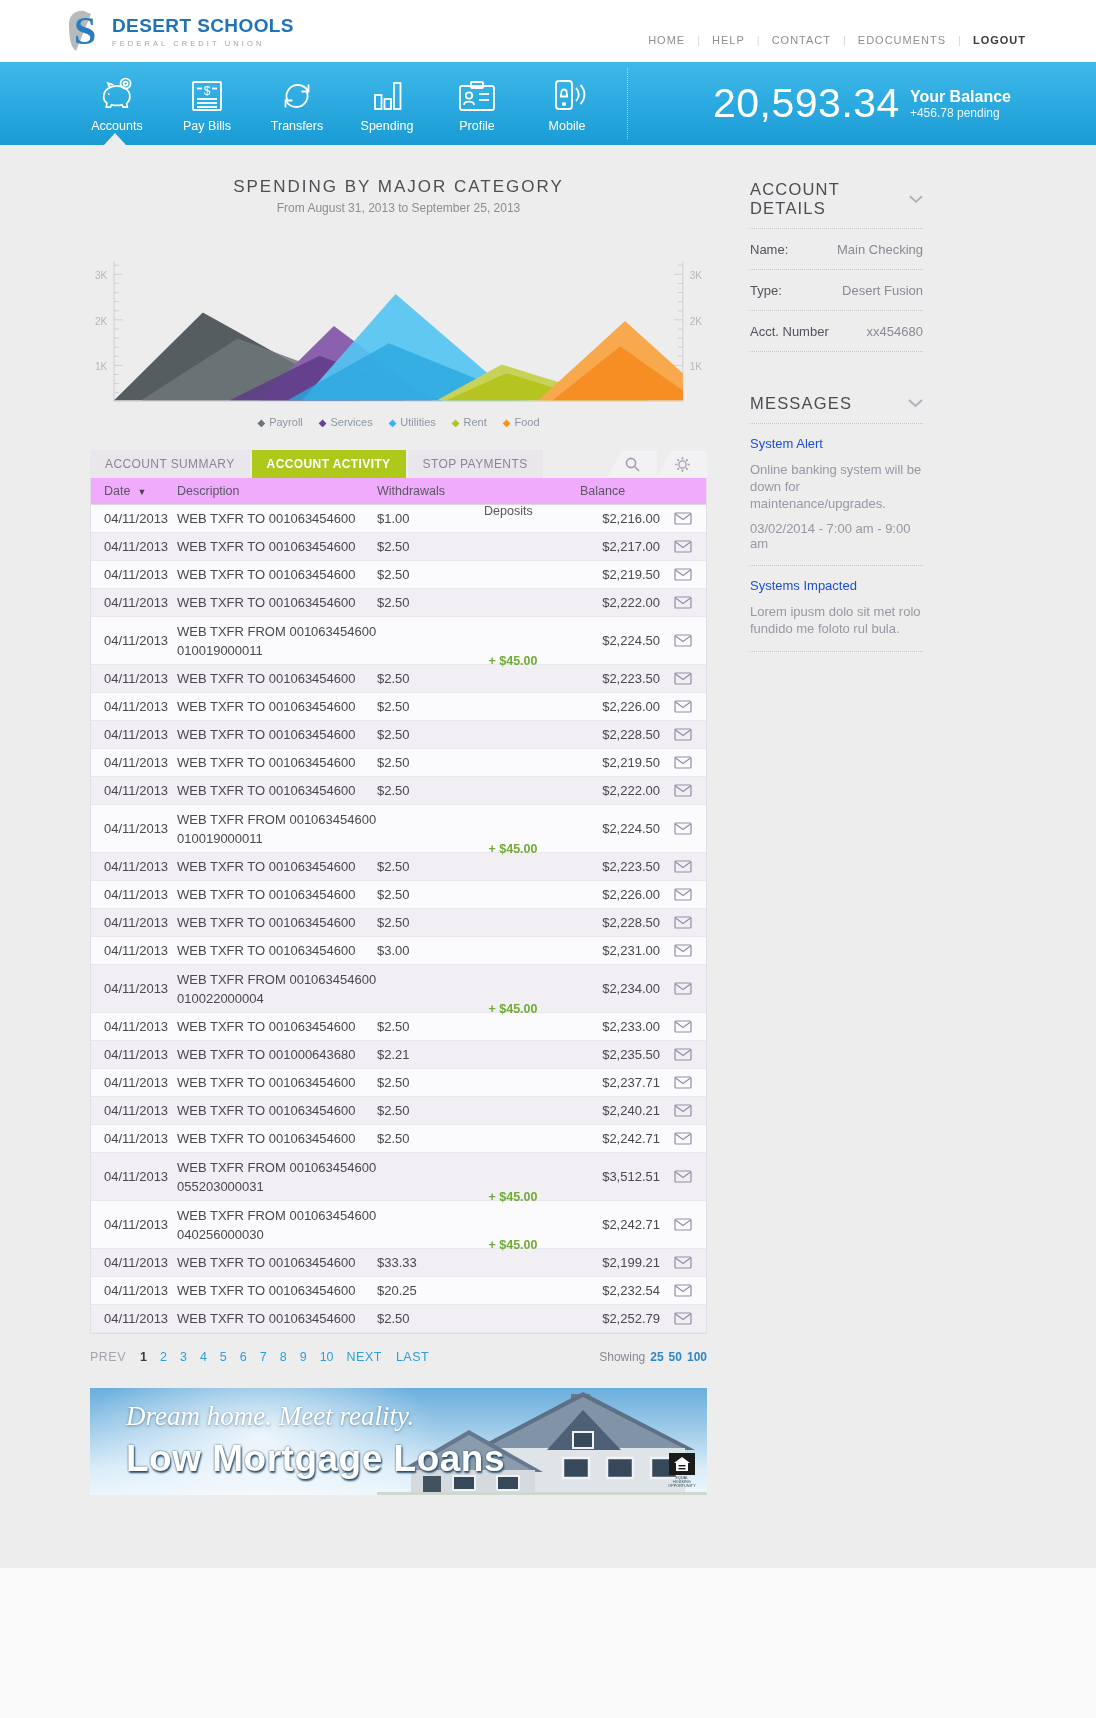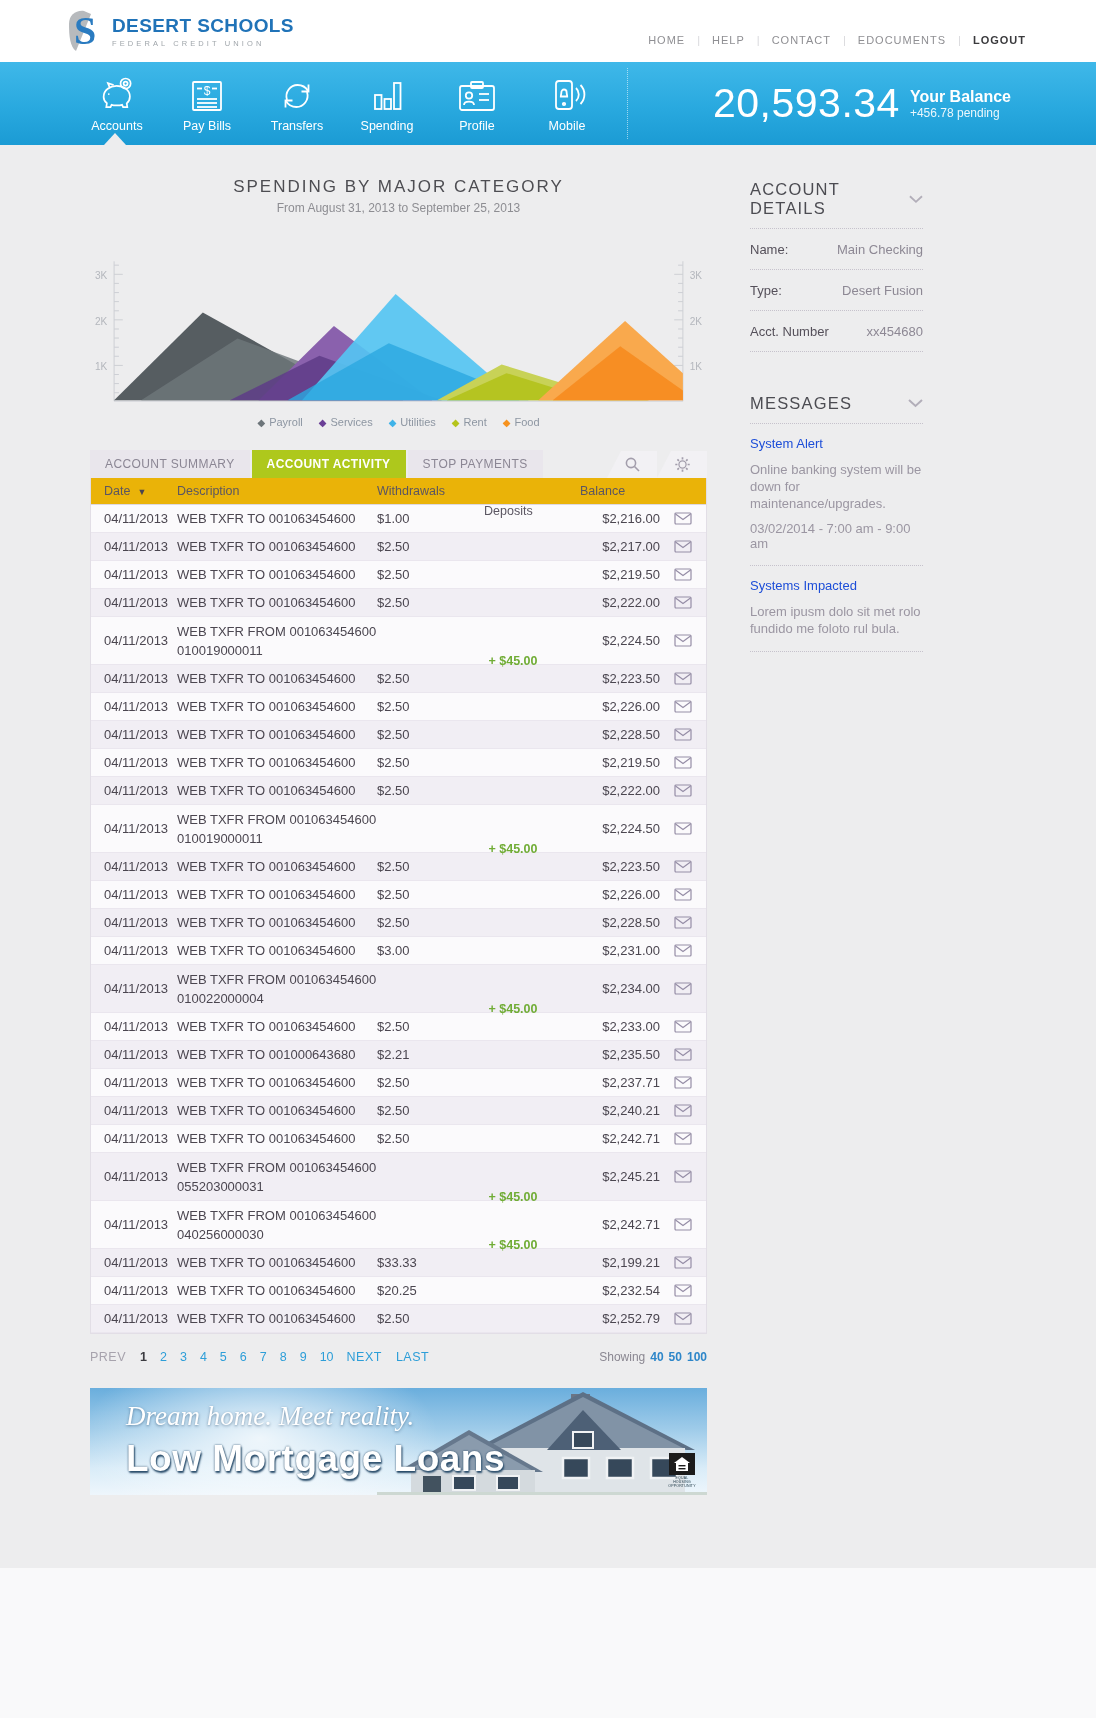--- a/index.html
+++ b/index.html
@@ -63,21 +63,21 @@
   
   .tab-row{ display:flex; align-items:flex-end; margin-top:22px; }
   .tab{ padding:7px 15px 7px; font-size:12px; letter-spacing:.4px; color:#8b8694;
         background:#e9e6ec; margin-right:2px; cursor:pointer; }
   .tab.active{ background:#aec81c; color:#fff; font-weight:bold; }
   .tool-tabs{ margin-left:auto; display:flex; }
   .tool-tab{ width:50px; height:27px; background:#f2f1f4; display:flex; align-items:center;
              justify-content:center; clip-path:polygon(14px 0, 100% 0, 100% 100%, 0 100%); cursor:pointer; }
 
   .table{ background:#fbfafc; border:1px solid #e2dee6; border-top:none; }
-  .thead{ display:flex; align-items:center; height:27px; background:#eab308;
+  .thead{ display:flex; align-items:center; height:27px; background:#f0abfc;
           font-size:12.5px; color:#5b5662; border-bottom:1px solid #ddd8e0;}
   .row{ display:flex; align-items:center; height:28px; font-size:13px; color:#4b4650;
         border-bottom:1px solid #eae6ee; background:#fbfafc; }
   .row.shaded{ background:#f1eef4; }
   .row.double{ height:48px; }
   .c-date{ width:86px; padding-left:13px; }
   .c-desc{ flex:1; line-height:19px; }
   .c-w{ width:93px; }
   .c-dep{ width:86px; text-align:right;margin-top:40px; }
   .c-dep.val{ color:#70ac35; font-weight:bold; font-size:12.5px;text-align:center; }
@@ -640,21 +640,21 @@
                 <rect x="1" y="1" width="16" height="11" rx="1"></rect>
                 <polyline points="1.5,2 9,7.5 16.5,2"></polyline>
               </svg>
             </span>
           </div>
           <div class="row shaded double">
             <span class="c-date">04/11/2013</span>
             <span class="c-desc">WEB TXFR FROM 001063454600<br>055203000031</span>
             <span class="c-w"></span>
             <span class="c-dep val">+ $45.00</span>
-            <span class="c-bal">$2,245.21</span>
+            <span class="c-bal">$3,512.51</span>
             <span class="c-ico">
               <svg width="18" height="13" viewBox="0 0 18 13" fill="none" stroke="#958da6" stroke-width="1.2">
                 <rect x="1" y="1" width="16" height="11" rx="1"></rect>
                 <polyline points="1.5,2 9,7.5 16.5,2"></polyline>
               </svg>
             </span>
           </div>
           <div class="row double">
             <span class="c-date">04/11/2013</span>
             <span class="c-desc">WEB TXFR FROM 001063454600<br>040256000030</span>
@@ -720,21 +720,21 @@
           <span class="pg">5</span>
           <span class="pg">6</span>
           <span class="pg">7</span>
           <span class="pg">8</span>
           <span class="pg">9</span>
           <span class="pg">10</span>
         </span>
       <span class="nx">NEXT</span>
       <span class="nx">LAST</span>
       <span class="showing">
-        <span>Showing</span><span id="sizes"><b>40</b><b>50</b><b>100</b></span>
+        <span>Showing</span><span id="sizes"><b>25</b><b>50</b><b>100</b></span>
       </span>
     </div>
 
     <div class="banner">
       <div class="glow"></div>
       <svg class="house-svg" width="330" height="107" viewBox="0 0 330 107">
         <rect x="196" y="8" width="15" height="34" fill="#7e8896"></rect>
         <rect x="194" y="6" width="19" height="5" fill="#6b7585"></rect>
         <polygon points="96,62 206,4 318,62" fill="#5d7086"></polygon>
         <polygon points="104,62 206,9 310,62" fill="#8193a6"></polygon>

